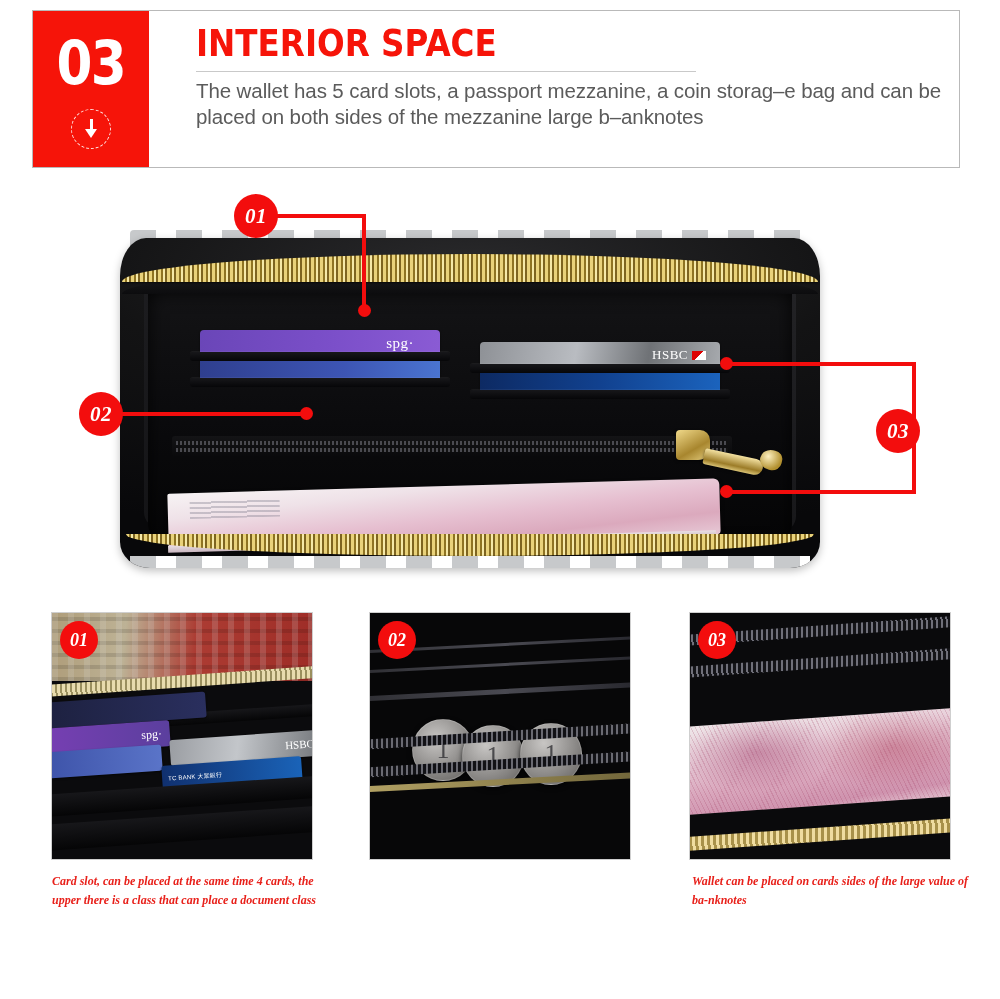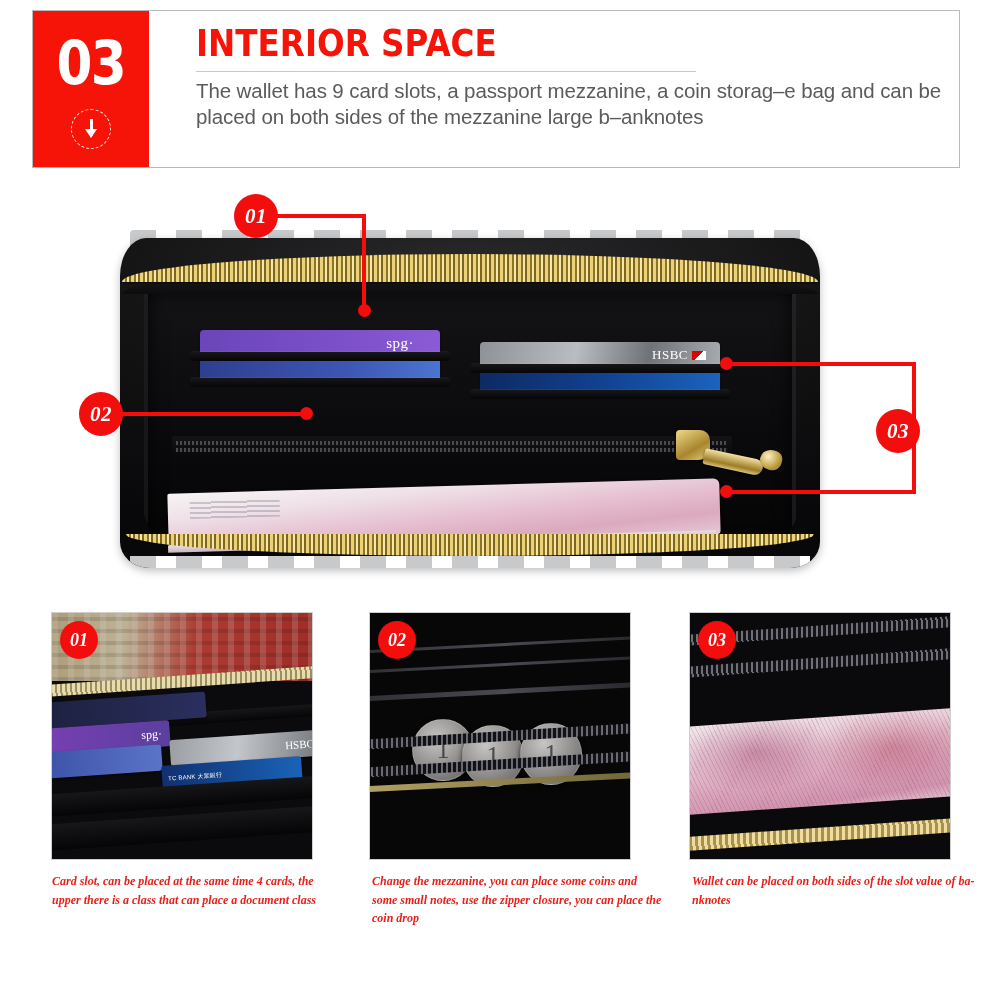--- a/index.html
+++ b/index.html
@@ -370,21 +370,21 @@
   <div class="header">
     <div class="hdr-badge">
       <div class="hdr-num">03</div>
       <div class="hdr-arrow-circle">
         <div class="hdr-arrow"></div>
       </div>
     </div>
     <div class="hdr-body">
       <div class="hdr-title">INTERIOR SPACE</div>
       <div class="hdr-rule"></div>
-      <div class="hdr-desc">The wallet has 9 card slots, a passport mezzanine, a coin storag–e bag and can be placed on both sides of the mezzanine large b–anknotes</div>
+      <div class="hdr-desc">The wallet has 5 card slots, a passport mezzanine, a coin storag–e bag and can be placed on both sides of the mezzanine large b–anknotes</div>
     </div>
   </div>
 
   <div class="hero">
 
     <div class="wallet-wrap">
       <div class="tabs-strip"></div>
 
       <div class="wallet-body">
         <div class="wall-l"></div>
@@ -505,17 +505,16 @@
         <div class="t3-goldzip"></div>
       </div>
       <div class="thumb-badge">
         <span>03</span>
       </div>
     </div>
   </div>
 
   <div class="captions">
     <div class="cap c1">Card slot, can be placed at the same time 4 cards, the upper there is a class that can place a document class</div>
-    <div class="cap c2">Change the mezzanine, you can place some coins and some small notes, use the zipper closure, you can place the coin drop</div>
-    <div class="cap c3">Wallet can be placed on both sides of the slot value of ba-nknotes</div>
+    <div class="cap c3">Wallet can be placed on cards sides of the large value of ba-nknotes</div>
   </div>
 
 </div>
 
 </body></html>

